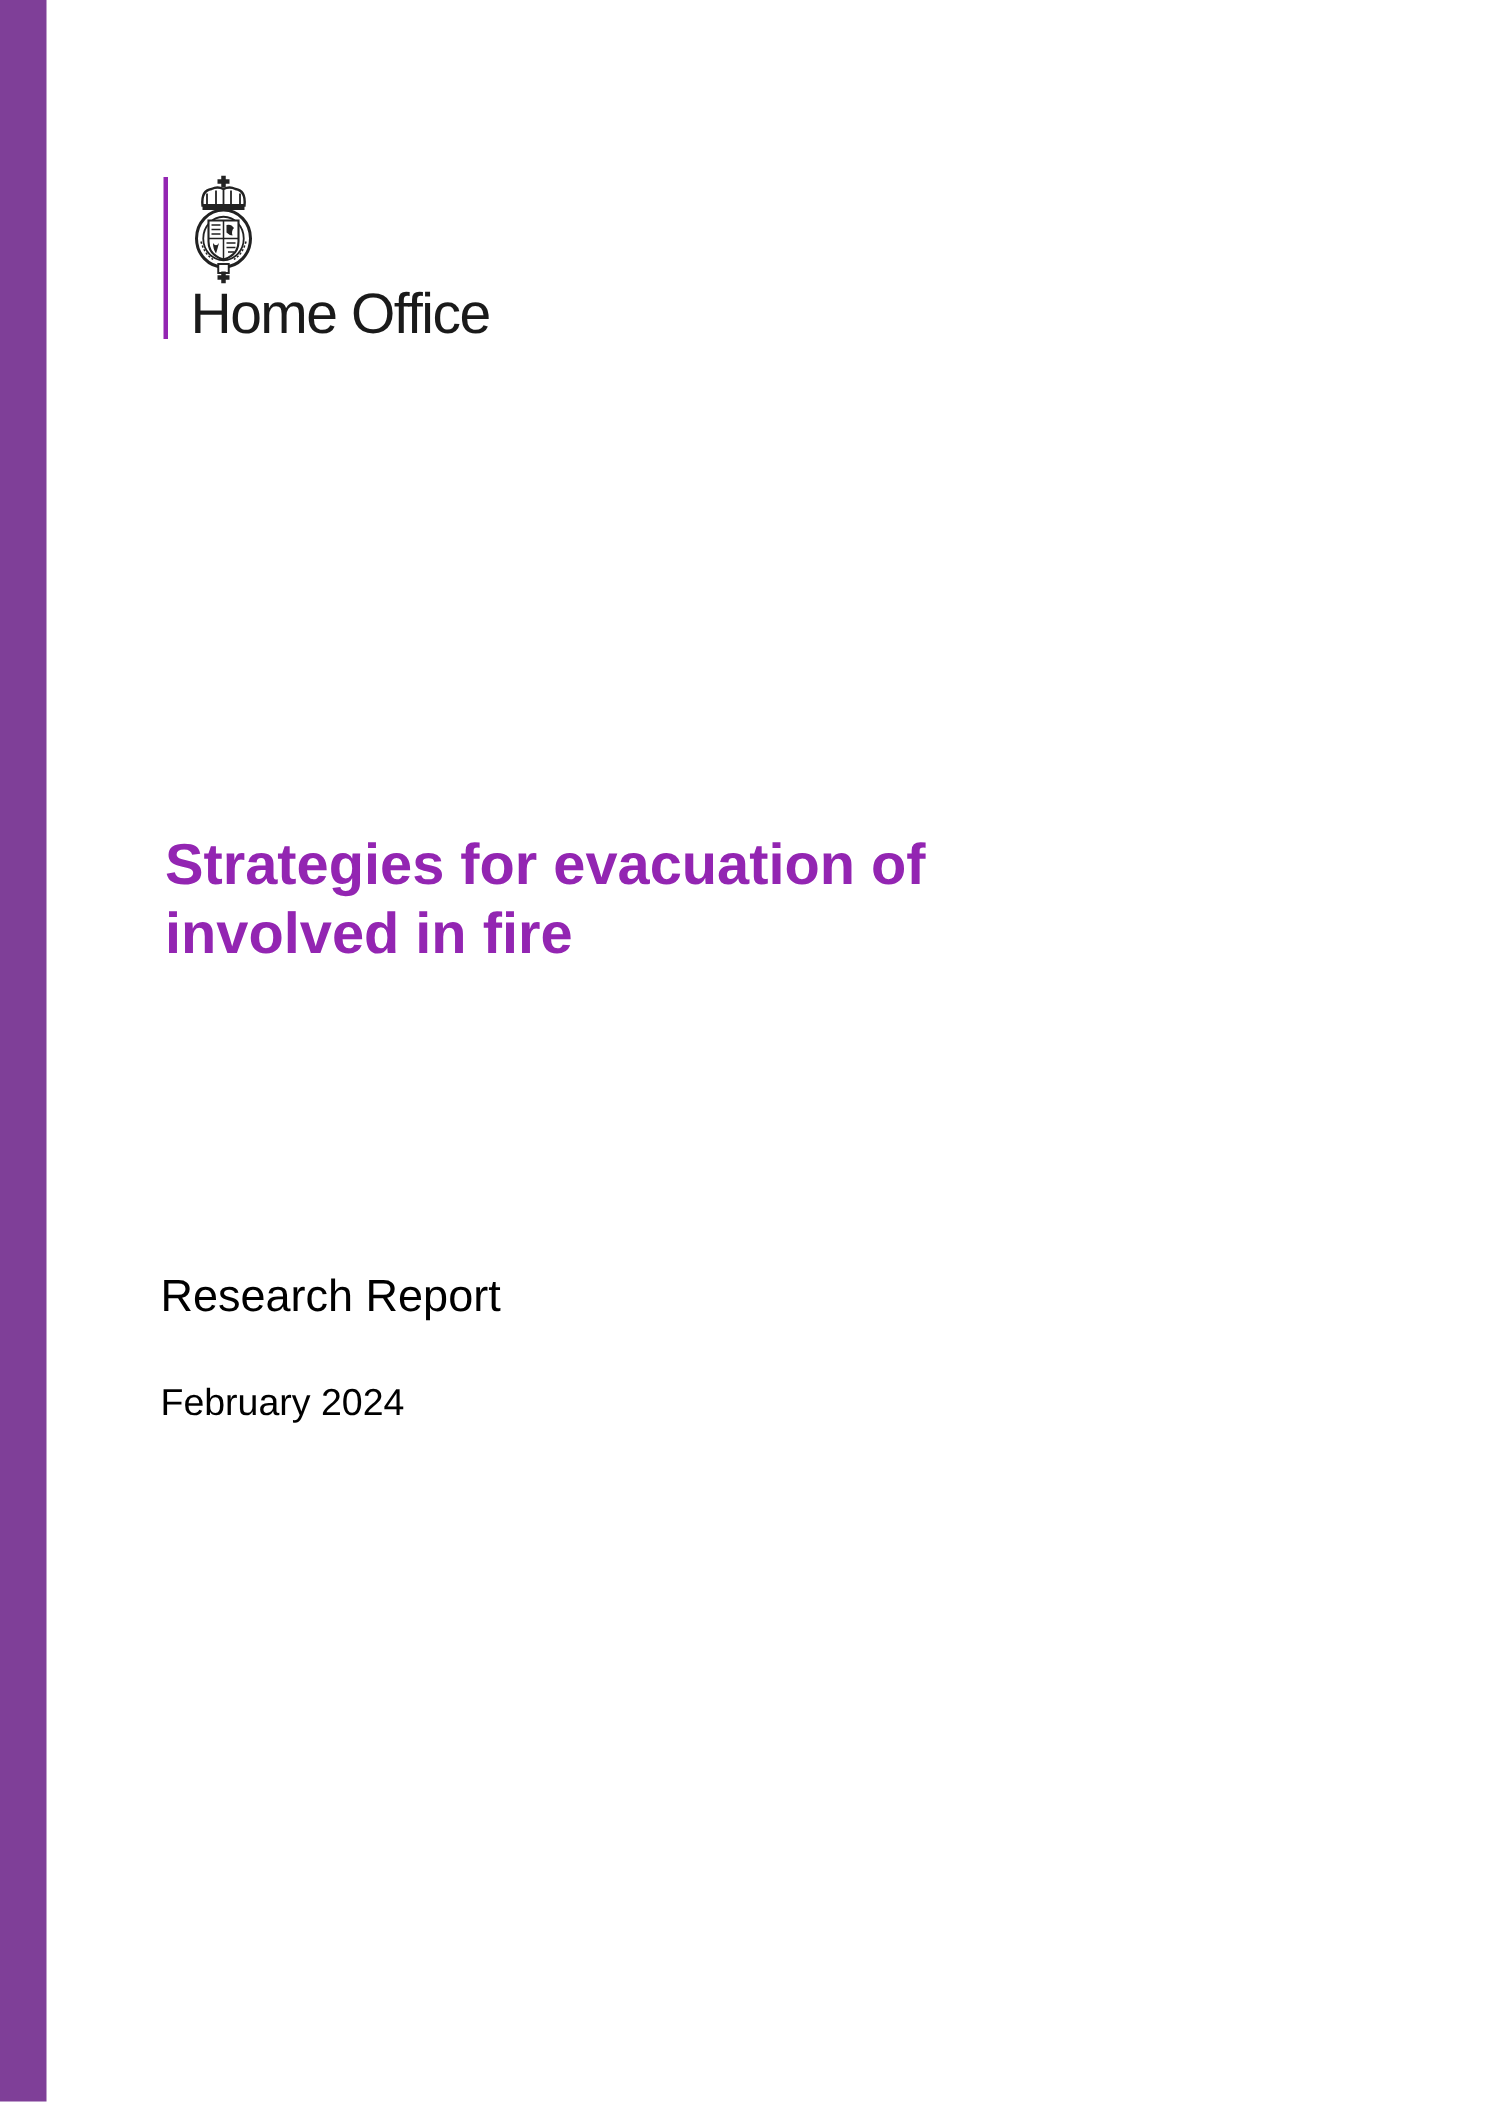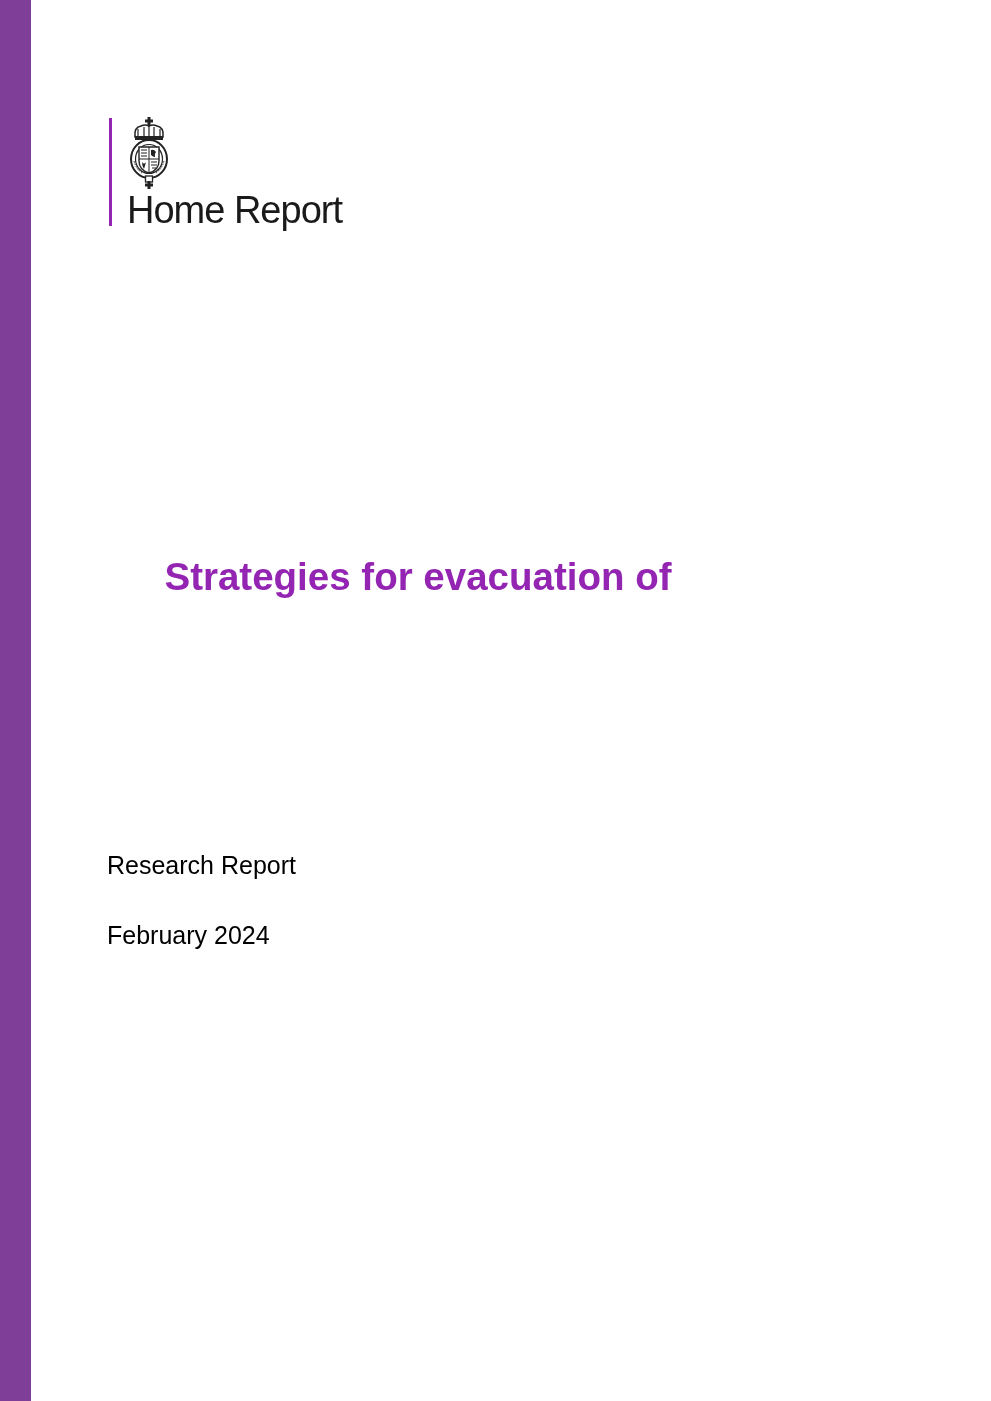--- a/index.html
+++ b/index.html
@@ -49,39 +49,38 @@
       left: 18px;
       top: 73px;
       font-size: 38px;
       line-height: 40px;
       color: #1a1a1a;
       letter-spacing: -1px;
       white-space: nowrap;
     }
     .title {
       position: absolute;
-      left: 98px;
+      left: 110px;
       top: 554px;
       width: 640px;
       margin: 0;
       font-size: 38.5px;
       line-height: 45.5px;
       font-weight: bold;
       color: #9325b2;
-      text-align: center;
     }
     .title span {
       display: block;
       white-space: nowrap;
     }
     .report-type {
       position: absolute;
       left: 107px;
       top: 851px;
-      font-size: 25px;
+      font-size: 30px;
       line-height: 28px;
       color: #000000;
       white-space: nowrap;
     }
     .report-date {
       position: absolute;
       left: 107px;
       top: 921px;
       font-size: 25px;
       line-height: 28px;
@@ -114,22 +113,23 @@
     <line x1="11" y1="42" x2="31" y2="42" stroke="#222" stroke-width="1"></line>
     <path d="M13 33 h6 M13 36 h6 M13 39 h6" stroke="#222" stroke-width="1.1"></path>
     <path d="M23 33 q3 -1 5 2 q-2 2 -1 5 q-2 0 -4 -2 z" fill="#222"></path>
     <path d="M14 45 q2 3 4 0 q-1 4 -2 7 q-2 -3 -2 -7z" fill="#222"></path>
     <path d="M23 45 h6 M23 48 h6 M24 51 h4" stroke="#222" stroke-width="1.1"></path>
 
     <rect x="17.5" y="59" width="7" height="6" fill="#fff" stroke="#222" stroke-width="1.3"></rect>
     <rect x="19.5" y="64" width="3" height="8" fill="#222"></rect>
     <rect x="17" y="66.5" width="8" height="3" fill="#222"></rect>
   </svg>
-  <div class="logo-text">Home Report</div>
+  <div class="logo-text">Home Office</div>
 </div>
 
 <h1 class="title">
   <span>Strategies for evacuation of</span>
+  <span>involved in fire</span>
 </h1>
 
 <div class="report-type">Research Report</div>
 
 <div class="report-date">February 2024</div>
 
 </body></html>

